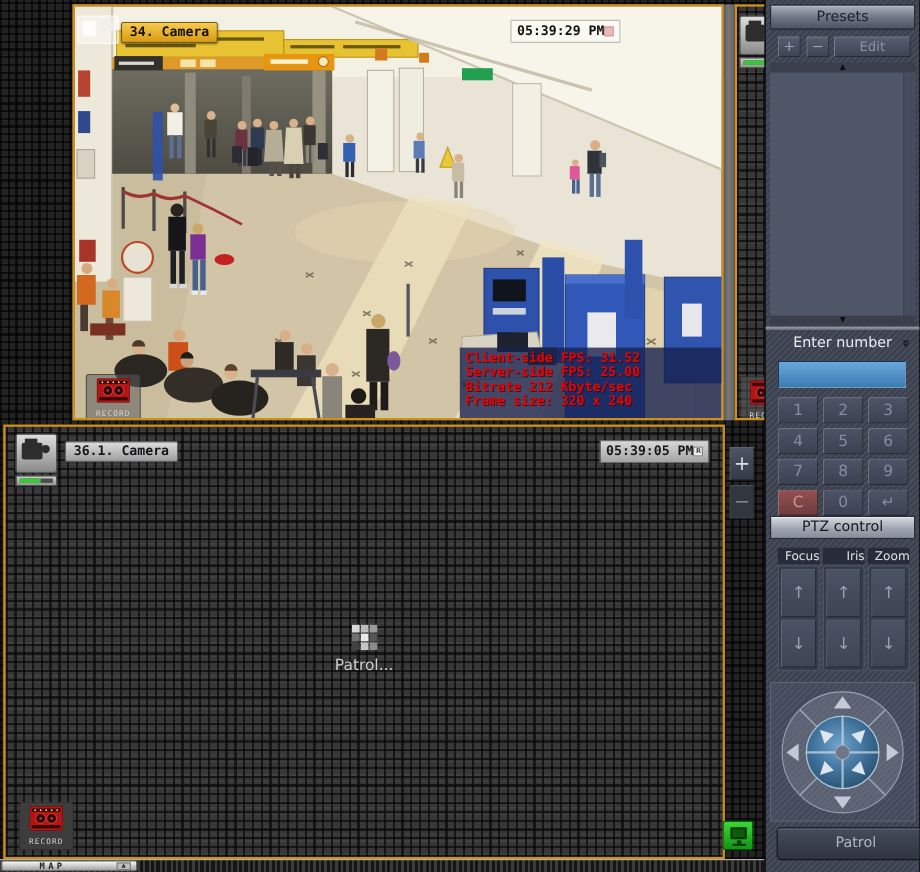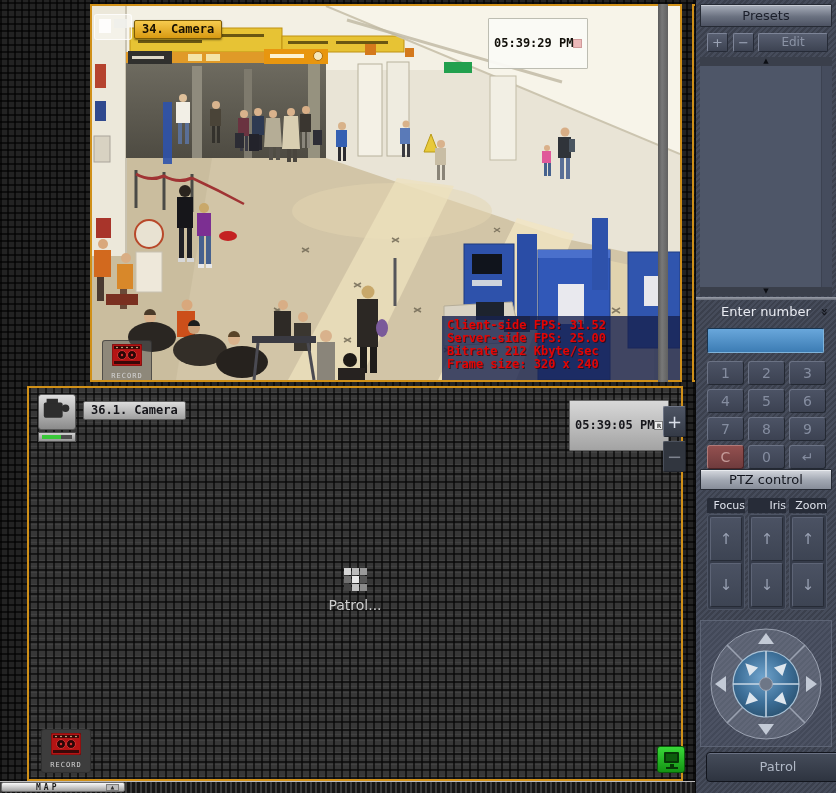--- a/index.html
+++ b/index.html
@@ -16,38 +16,38 @@
   }
   .tex-panel {
     background-color:#373737;
     background-image:
       repeating-linear-gradient(0deg, rgba(8,8,8,.7) 0 2px, transparent 2px 8px),
       repeating-linear-gradient(90deg, rgba(8,8,8,.7) 0 2px, transparent 2px 8px),
       repeating-linear-gradient(0deg, rgba(255,255,255,.05) 2px 3px, transparent 3px 8px);
   }
 
   
-  .tile { position:absolute; border:2px solid #d09018; overflow:hidden;margin-left:24px; }
+  .tile { position:absolute; border:2px solid #d09018; overflow:hidden; }
   .tile-top { left:66px; top:4px; width:592px; height:378px; background:#8a8678; }
   .tile-side { left:668px; top:4px; width:27px; height:378px; border-right:0; }
   .tile-bottom { left:3px; top:386px; width:656px; height:395px;text-decoration:underline; }
   .scene { position:absolute; left:0; top:0; width:588px; height:374px; display:block; }
 
   .splitter-v { position:absolute; left:658px; top:4px; width:10px; height:378px;
     background:linear-gradient(90deg,#5a5a5a,#787878 40%,#616161); }
 
   .cam-label { position:absolute; font:bold 12px/15px "DejaVu Sans Mono", monospace; padding:1px 7px;
     border-radius:2px; white-space:nowrap; }
   .cam-label-top { left:42px; top:14px; color:#171002;
     background:linear-gradient(#f6cb4e,#d89a12); border:1px solid #7c5c06;
     box-shadow:0 1px 2px rgba(0,0,0,.5); }
   .cam-label-bottom { left:54px; top:13px; color:#15151a;
     background:linear-gradient(#dcdcdc,#9f9f9f); border:1px solid #5f5f5f; }
 
-  .ts { position:absolute; font:bold 12px/15px "DejaVu Sans Mono", monospace; padding:17px 5px;
+  .ts { position:absolute; font:bold 12px/15px "DejaVu Sans Mono", monospace; padding:2px 5px;
     display:flex; align-items:center; gap:0; border-radius:1px; white-space:nowrap; }
   .ts-top { left:396px; top:12px; color:#12100a; background:rgba(250,250,246,.95); border:1px solid #bdbdb2; }
   .ts-bottom { left:540px; top:12px; color:#17171c; background:linear-gradient(#d8d8d8,#a3a3a3); border:1px solid #6a6a6a; }
   .ts-icon { display:inline-block; width:9px; height:9px; }
   .ts-icon-top { background:#ecb9b9; border:1px solid #d09a9a; }
   .ts-icon-bottom { background:#f0f0f0; border:1px solid #7d7d7d; font:bold 6px/7px "DejaVu Sans",sans-serif; color:#444; text-align:center; }
 
   .ghost-icon { position:absolute; left:2px; top:8px; width:38px; height:26px;
     background:rgba(255,255,255,.42); border:1px solid rgba(255,255,255,.75); border-radius:3px; }
   .ghost-icon i { position:absolute; background:rgba(255,255,255,.85); }

